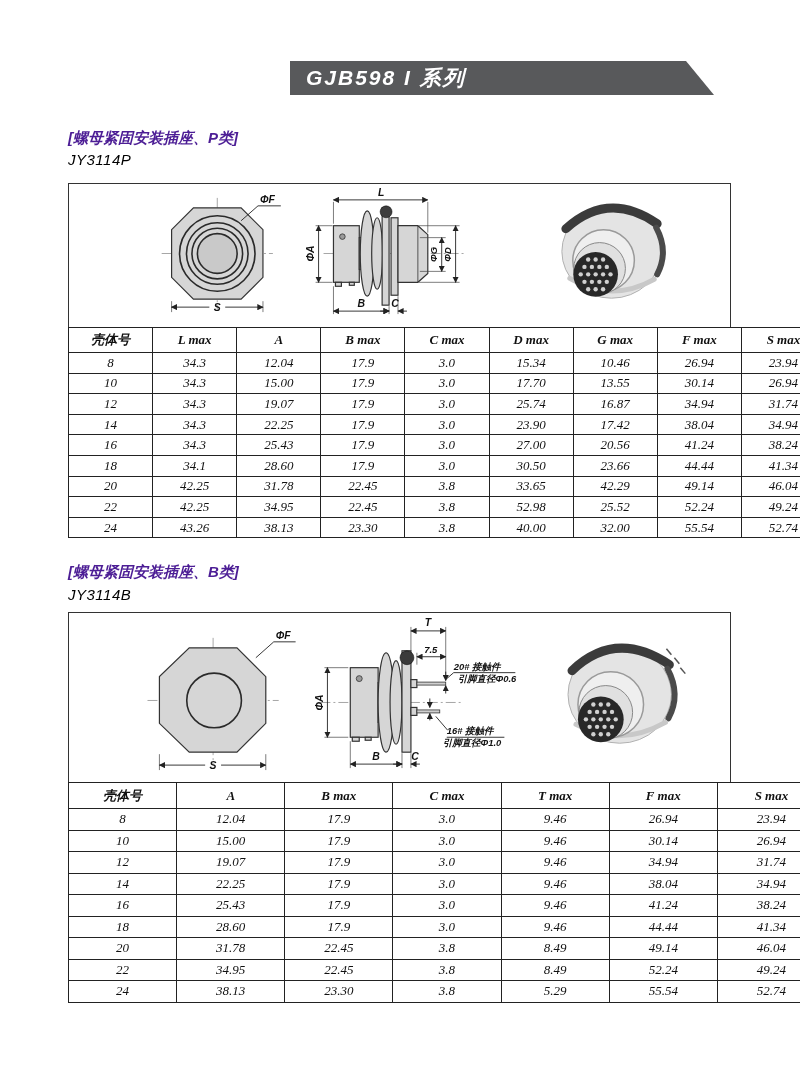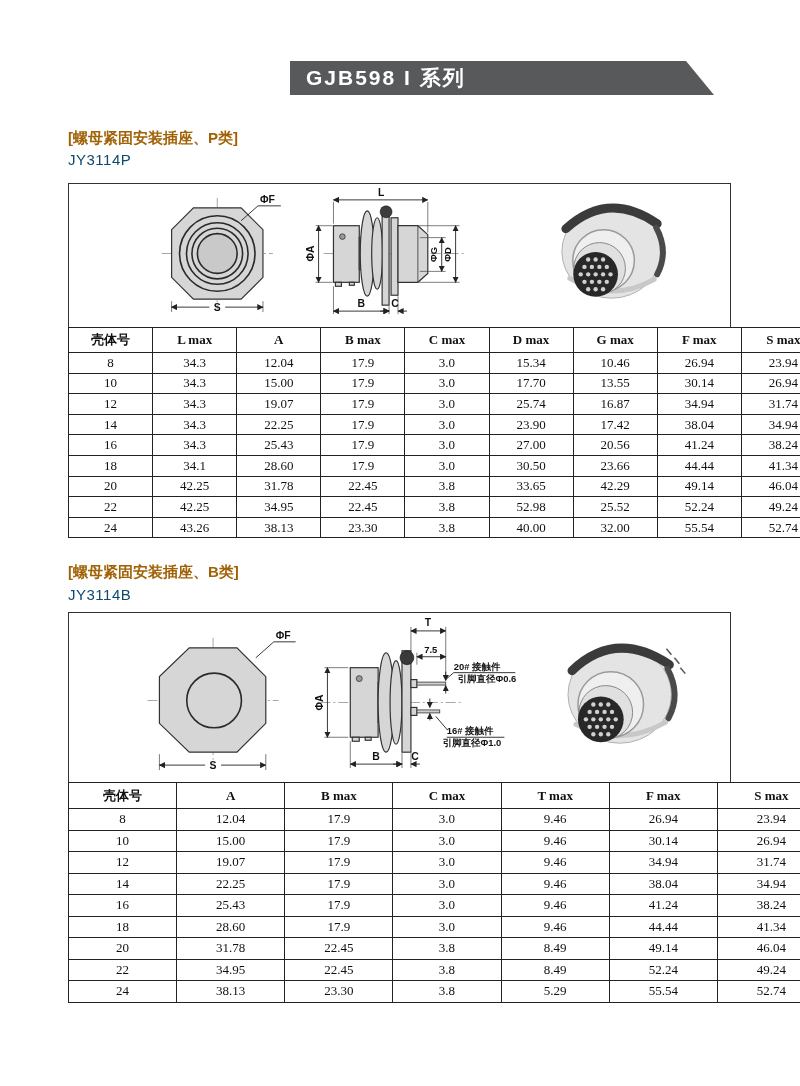--- a/index.html
+++ b/index.html
@@ -1,25 +1,25 @@
 <!DOCTYPE html>
 <html><head>
 <meta charset="utf-8">
 <style>
   html,body{margin:0;padding:0;background:#fff;}
   .page{position:relative;width:800px;height:1086px;background:#ffffff;overflow:hidden;
-        font-family:"Liberation Sans",sans-serif;}
+        font-family:"Liberation Sans",sans-serif;font-style:italic;}
 
   .banner{position:absolute;left:290px;top:61px;width:424px;height:34px;background:#58595b;
           clip-path:polygon(0 0,396px 0,424px 100%,0 100%);
           display:flex;align-items:center;padding-left:16px;box-sizing:border-box;}
   .banner span{color:#ffffff;font-size:21px;font-weight:bold;letter-spacing:2px;white-space:nowrap;}
 
-  .section-label{position:absolute;left:68px;font-size:15px;font-weight:600;color:#a16207;}
-  .model-label{position:absolute;left:68px;font-size:15px;color:#0c4a6e;letter-spacing:0.5px;}
+  .section-label{position:absolute;left:68px;font-size:15px;font-weight:600;color:#4c1d95;}
+  .model-label{position:absolute;left:68px;font-size:15px;color:#000000;letter-spacing:0.5px;}
 
   .fig-box{position:absolute;left:68px;width:663px;border:1.3px solid #333;box-sizing:border-box;background:#fff;}
   #fig-p{top:183px;height:145px;}
   #fig-b{top:612px;height:171px;}
   .fig-box svg{display:block;width:100%;height:100%;}
 
   table.dims{position:absolute;left:68px;width:758px;border-collapse:collapse;table-layout:fixed;
              font-family:"Liberation Serif",serif;font-size:13px;color:#111;text-align:center;
              border:1.5px solid #222;background:#fff;}
   #table-p{top:327px;}

